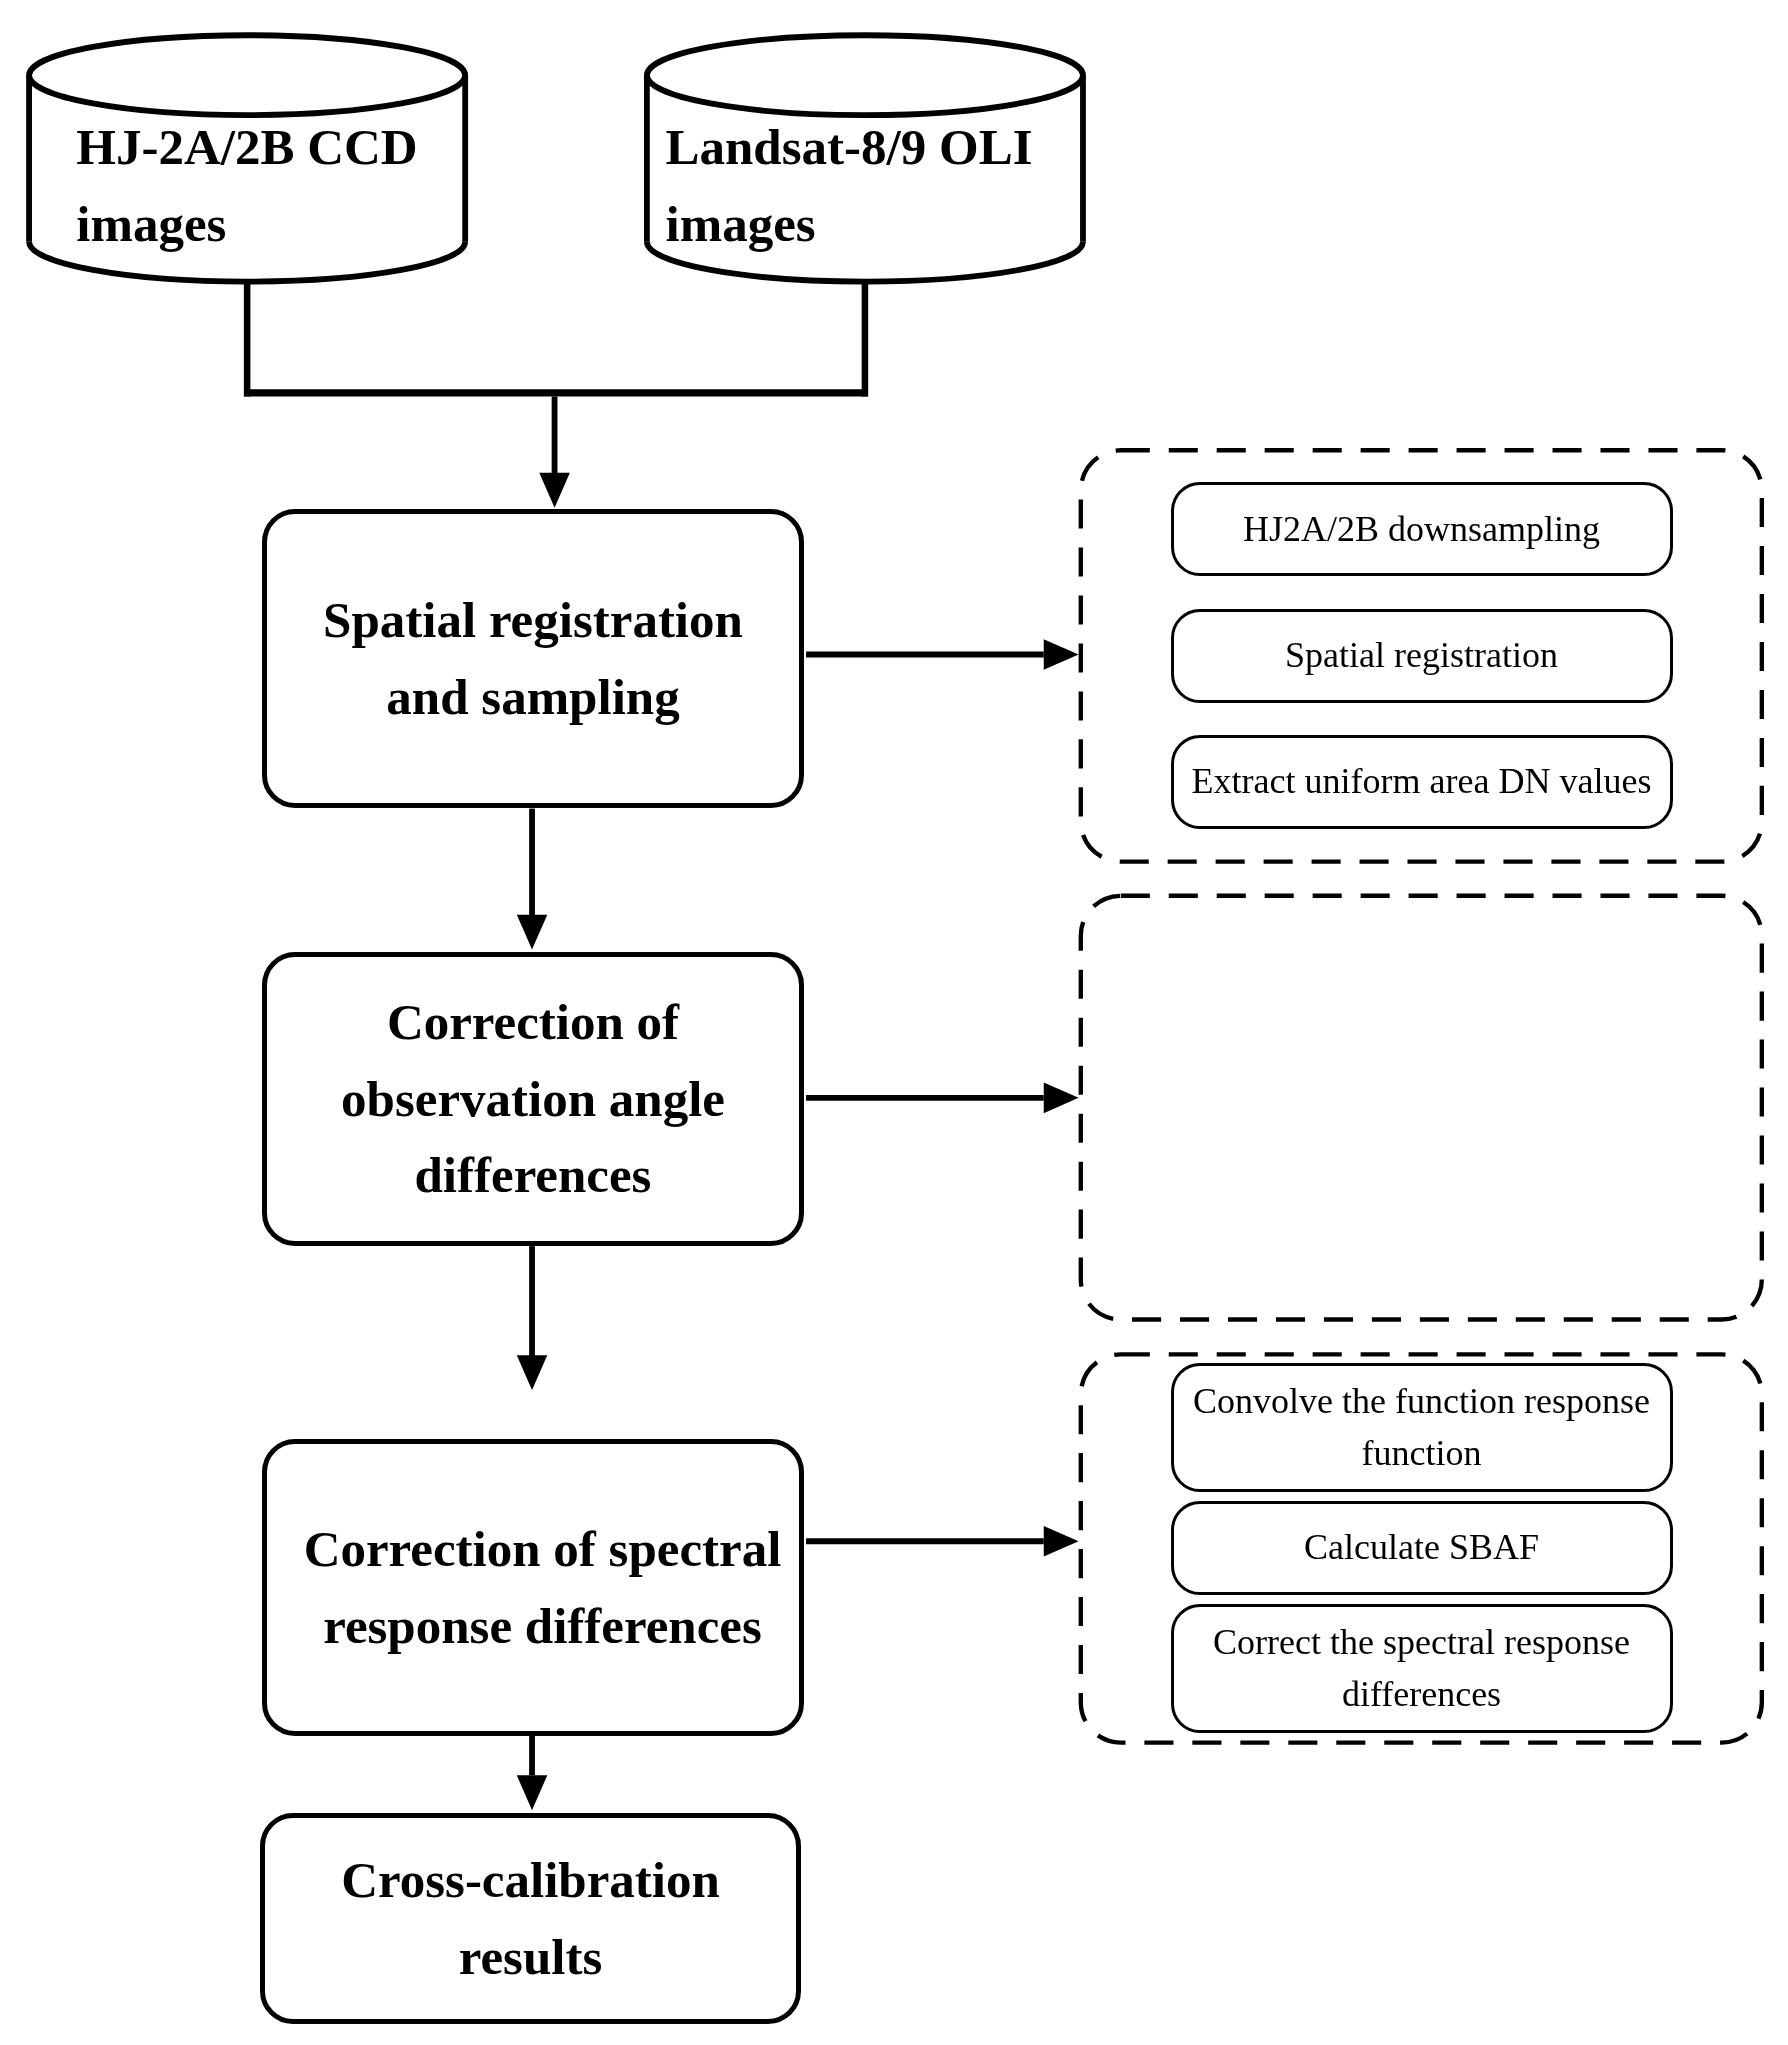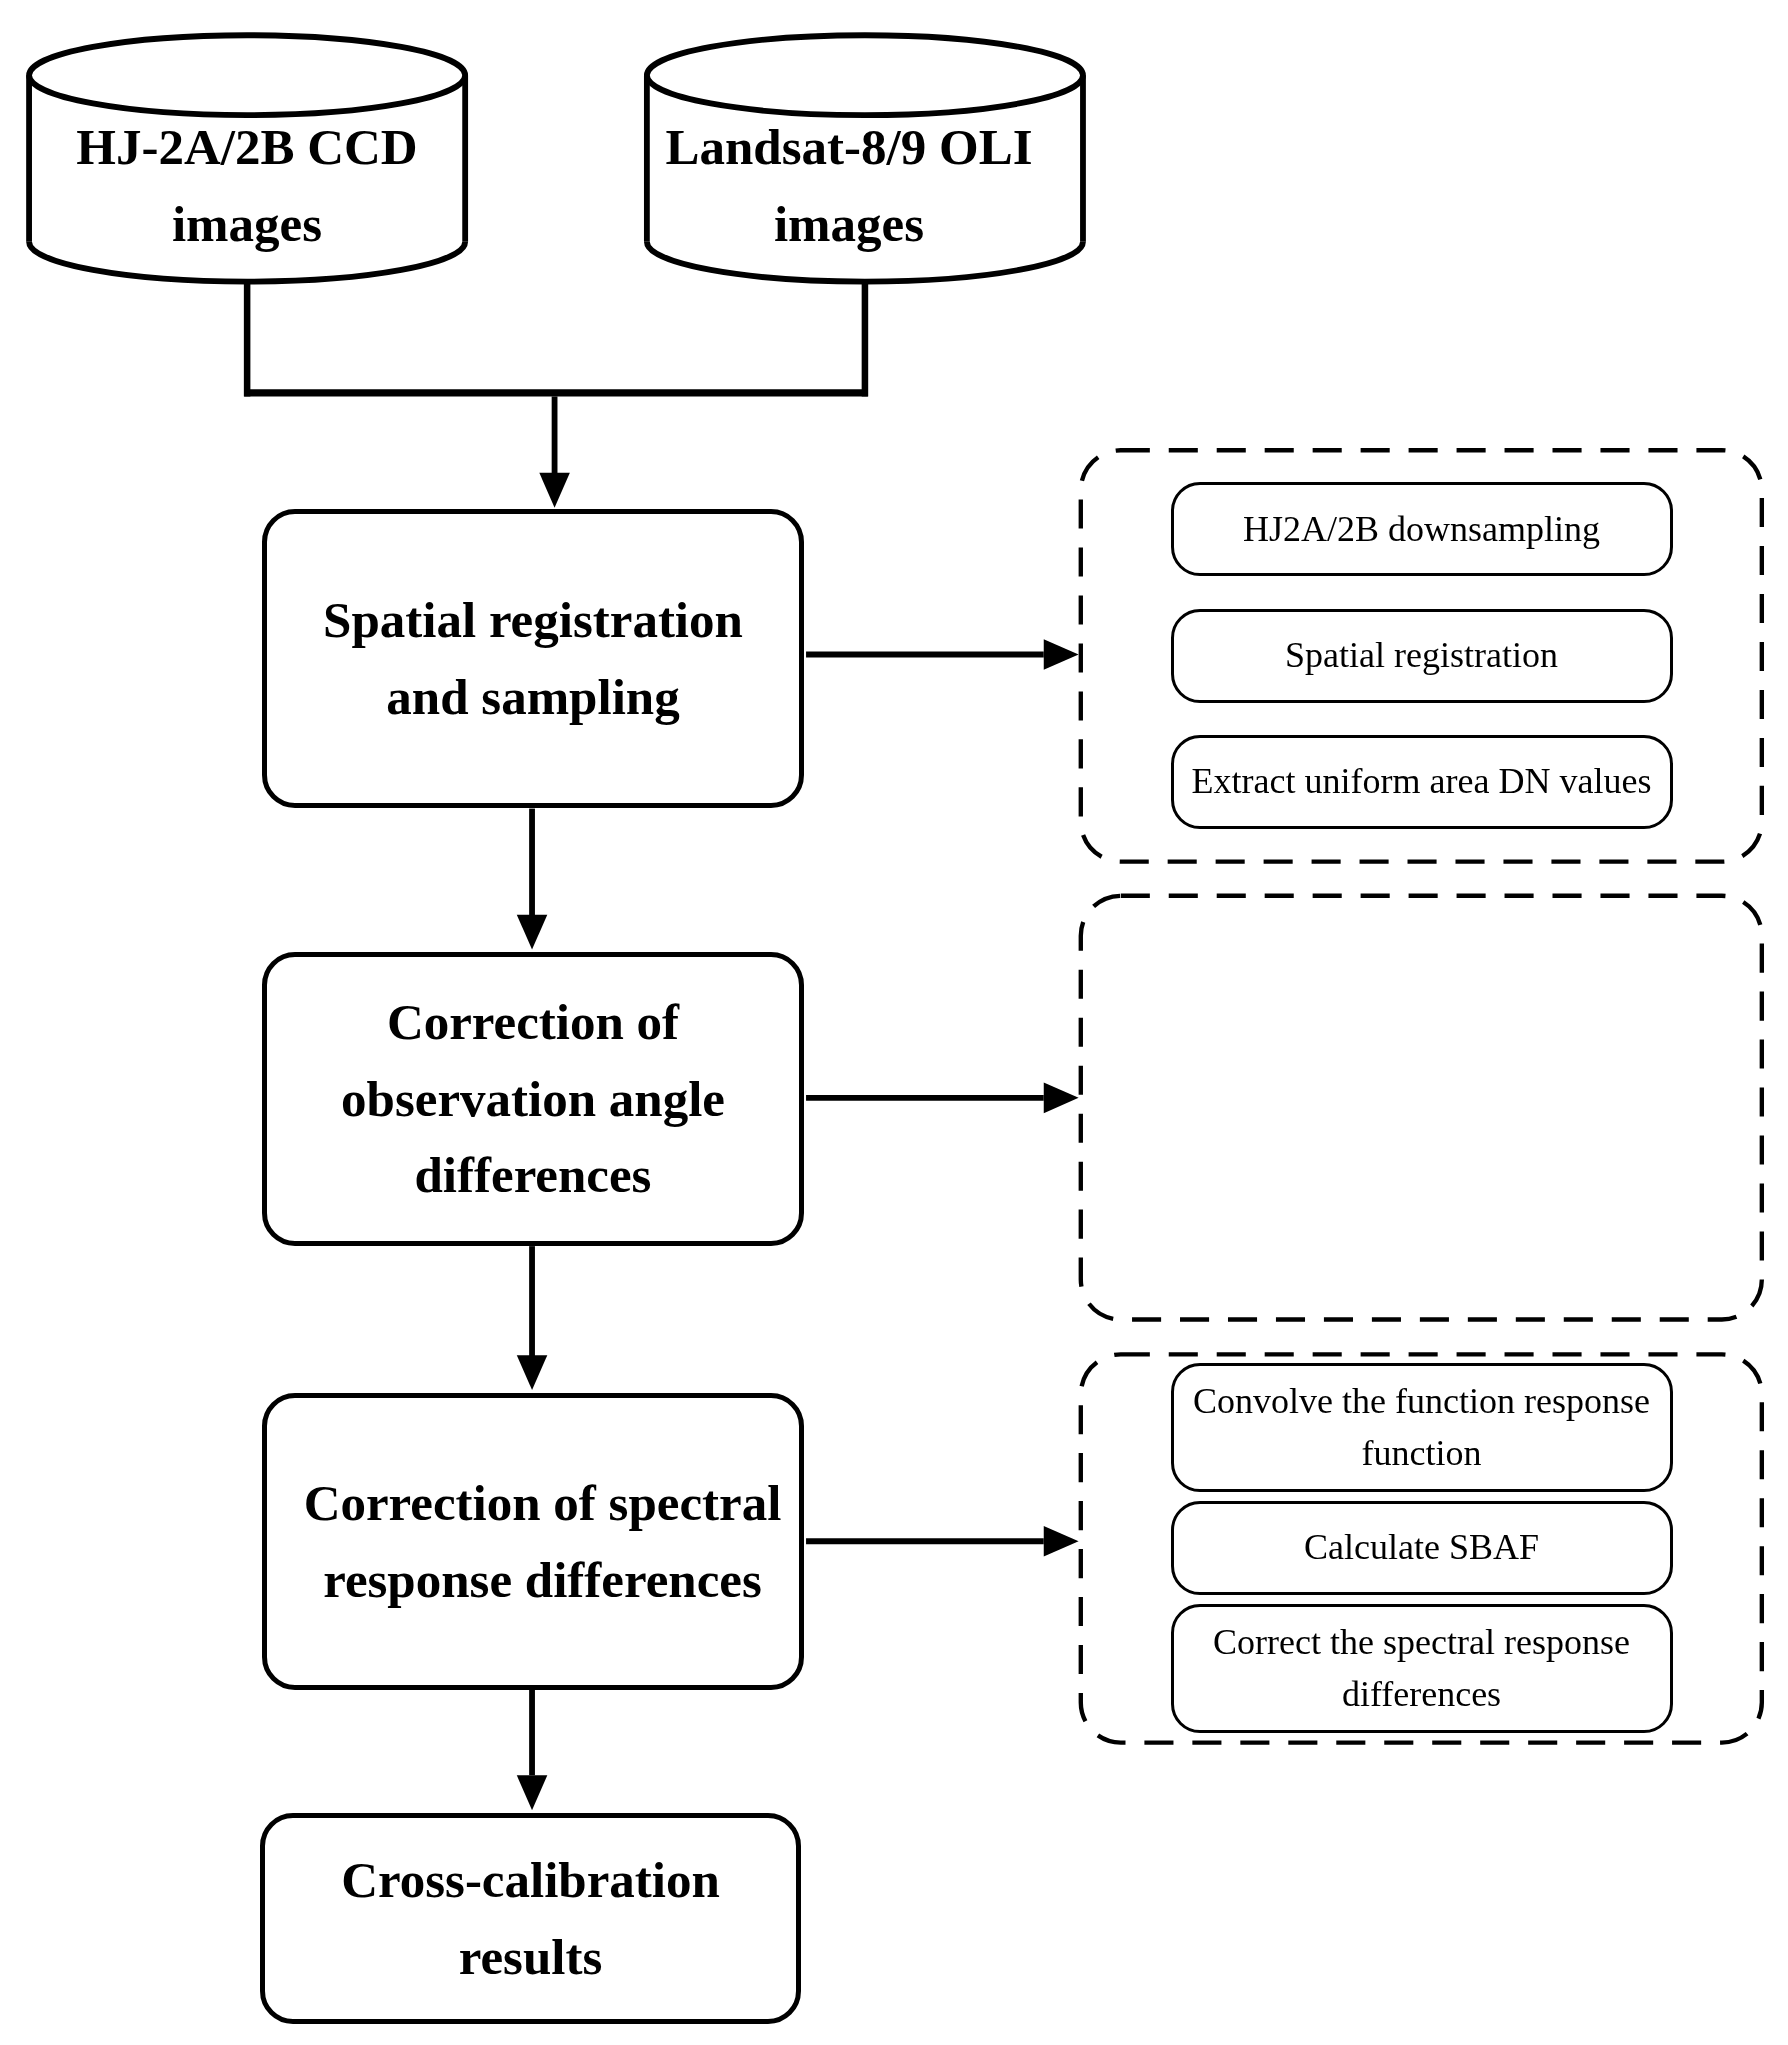--- a/index.html
+++ b/index.html
@@ -23,21 +23,21 @@
     width: 1788px;
     height: 2046px;
     z-index: 1;
   }
   .label {
     position: absolute;
     z-index: 2;
     display: flex;
     align-items: center;
     justify-content: center;
-    text-align: center;
+    text-align: left;
     white-space: pre-line;
   }
   .cyl-label {
     font-size: 51px;
     font-weight: bold;
     line-height: 1.5;
   }
   .step-box {
     position: absolute;
     z-index: 2;
@@ -154,21 +154,21 @@
   <div class="label cyl-label" style="left:40px; top:102px; width:414px; height:167px;">HJ-2A/2B CCD
 images</div>
   <div class="label cyl-label" style="left:642px; top:102px; width:414px; height:167px;">Landsat-8/9 OLI
 images</div>
 
   <div class="step-box" style="left:262px; top:509px; width:542px; height:299px;">Spatial registration
 and sampling</div>
   <div class="step-box" style="left:262px; top:952px; width:542px; height:294px;">Correction of
 observation angle
 differences</div>
-  <div class="step-box" style="left:262px; top:1393px; width:542px; height:297px;padding-left:19px;">Correction of spectral
+  <div class="step-box" style="left:262px; top:1439px; width:542px; height:297px;padding-left:19px;">Correction of spectral
 response differences</div>
   <div class="step-box" style="left:260px; top:1813px; width:541px; height:211px;">Cross-calibration
 results</div>
 
   <div class="group" style="left:1081px; top:450px; width:681px; height:411px;">
     <div class="sub-box">HJ2A/2B downsampling</div>
     <div class="sub-box">Spatial registration</div>
     <div class="sub-box">Extract uniform area DN values</div>
   </div>
 

